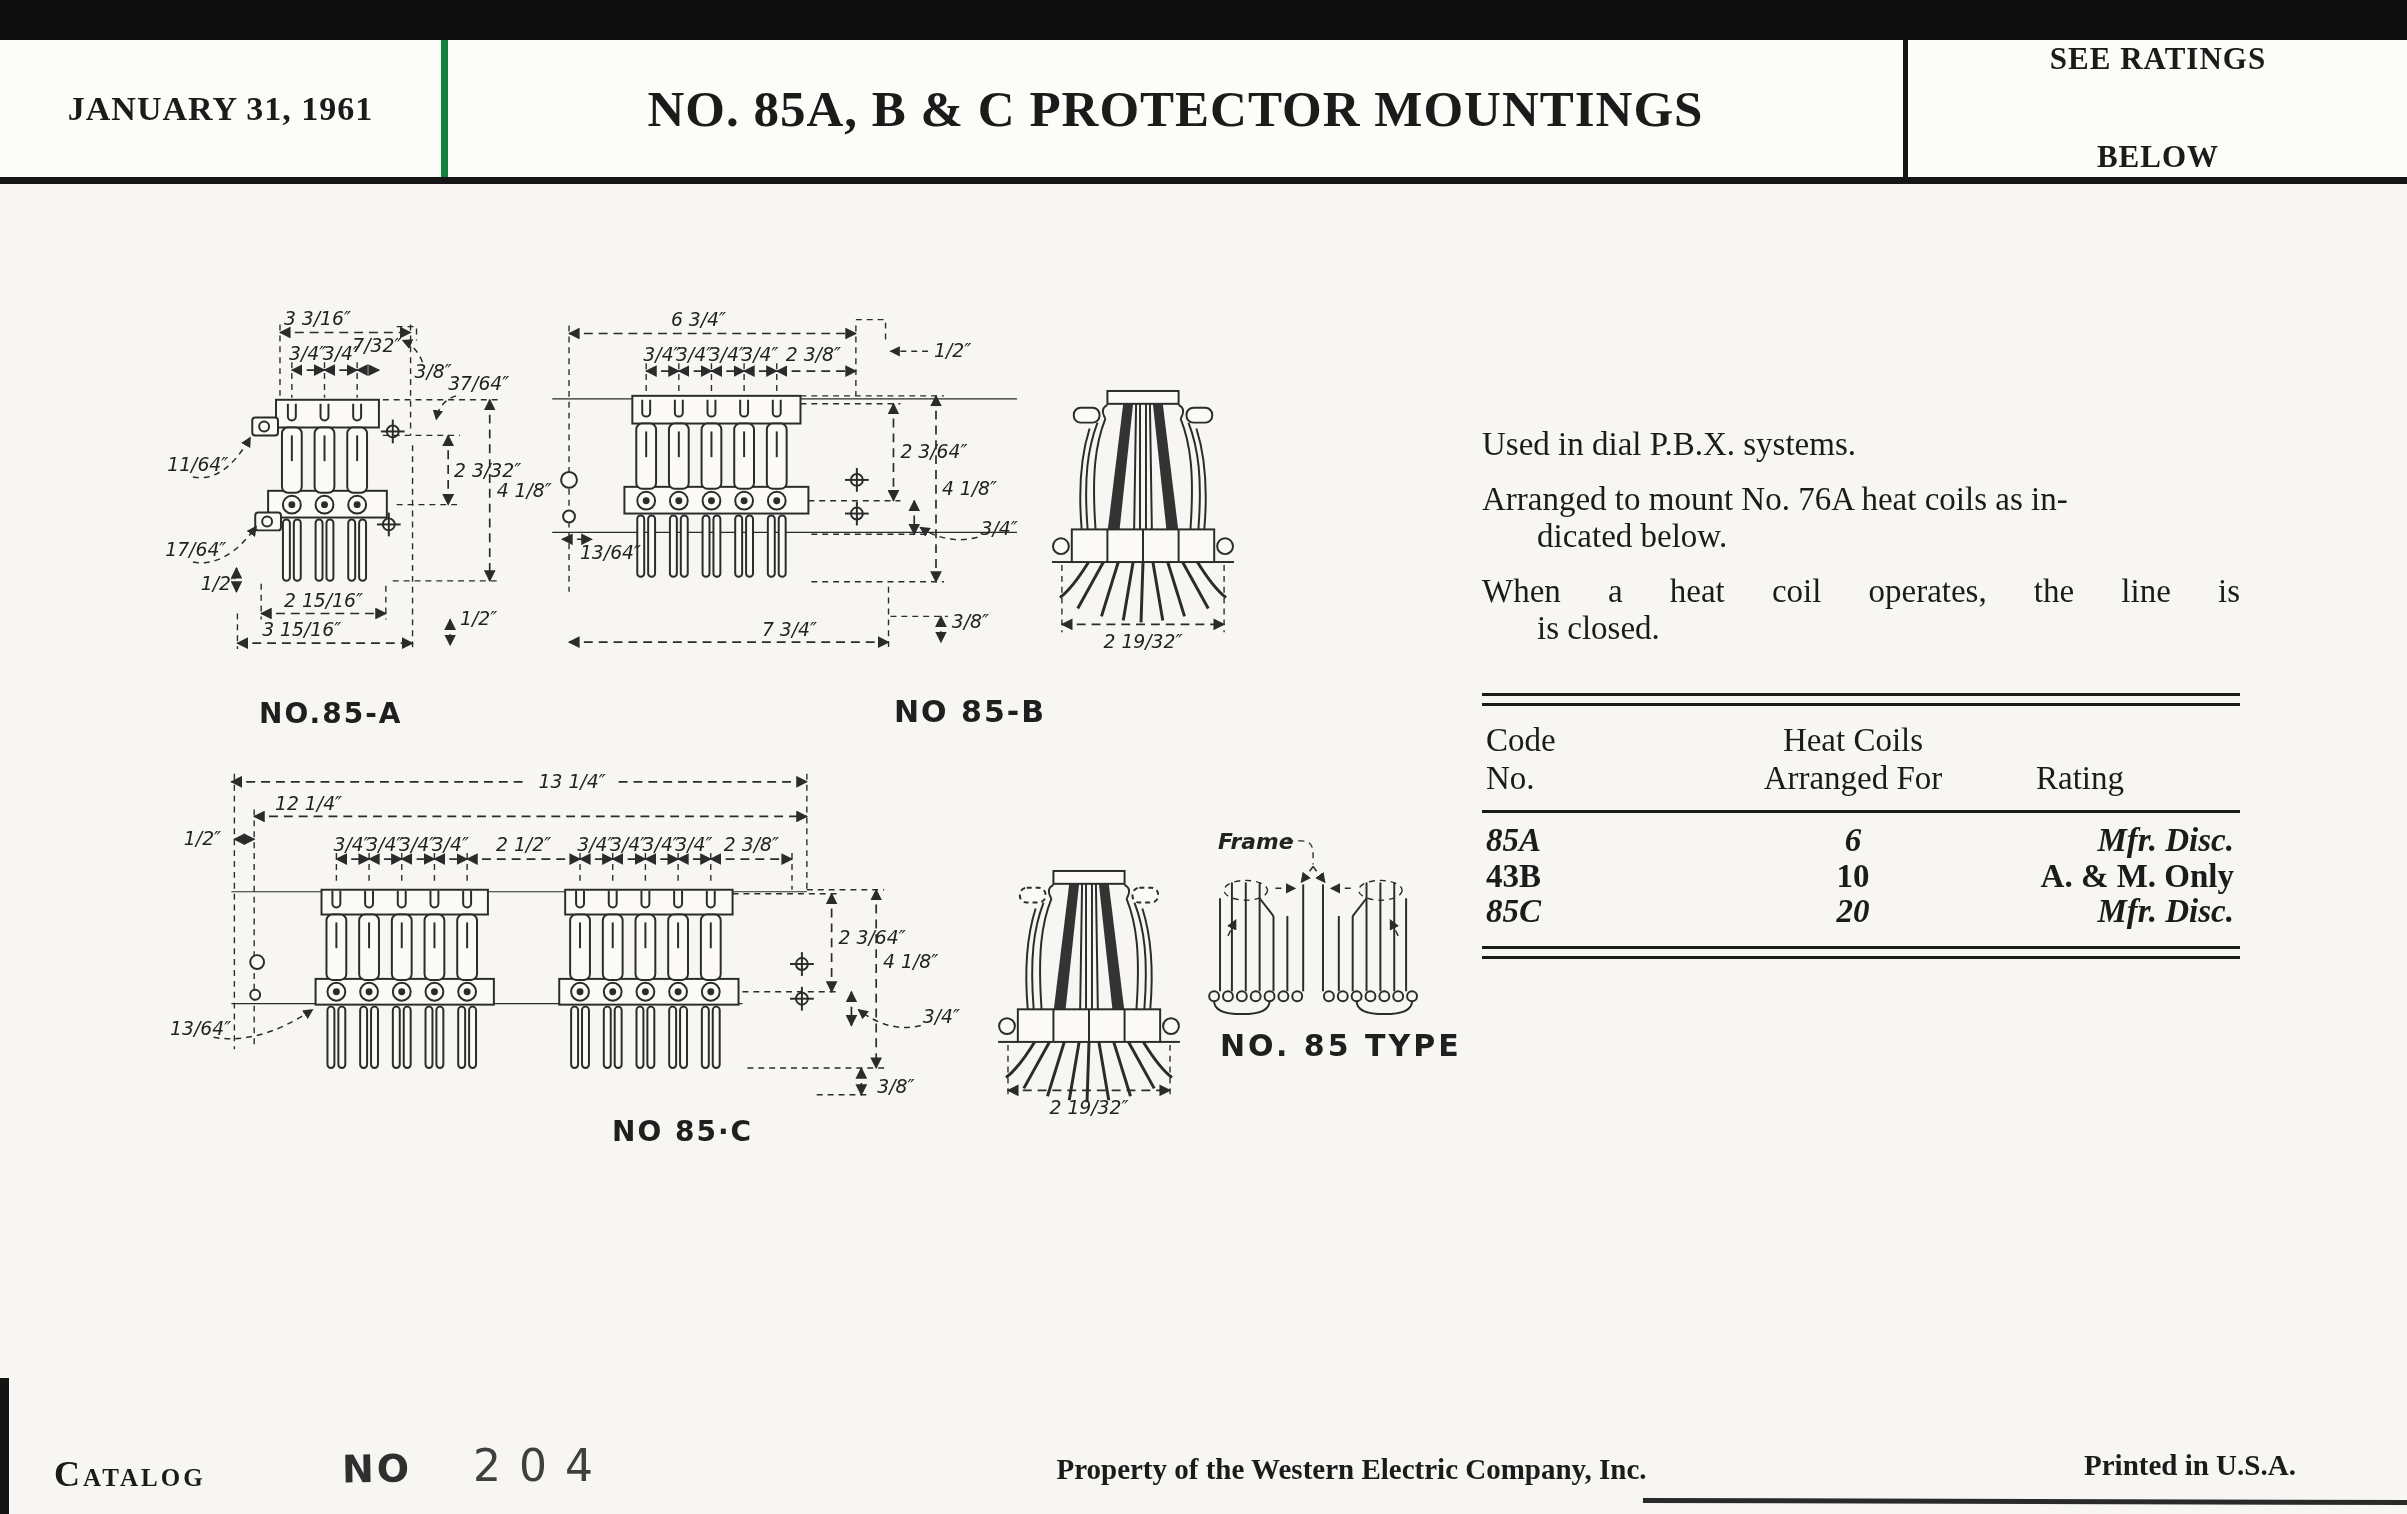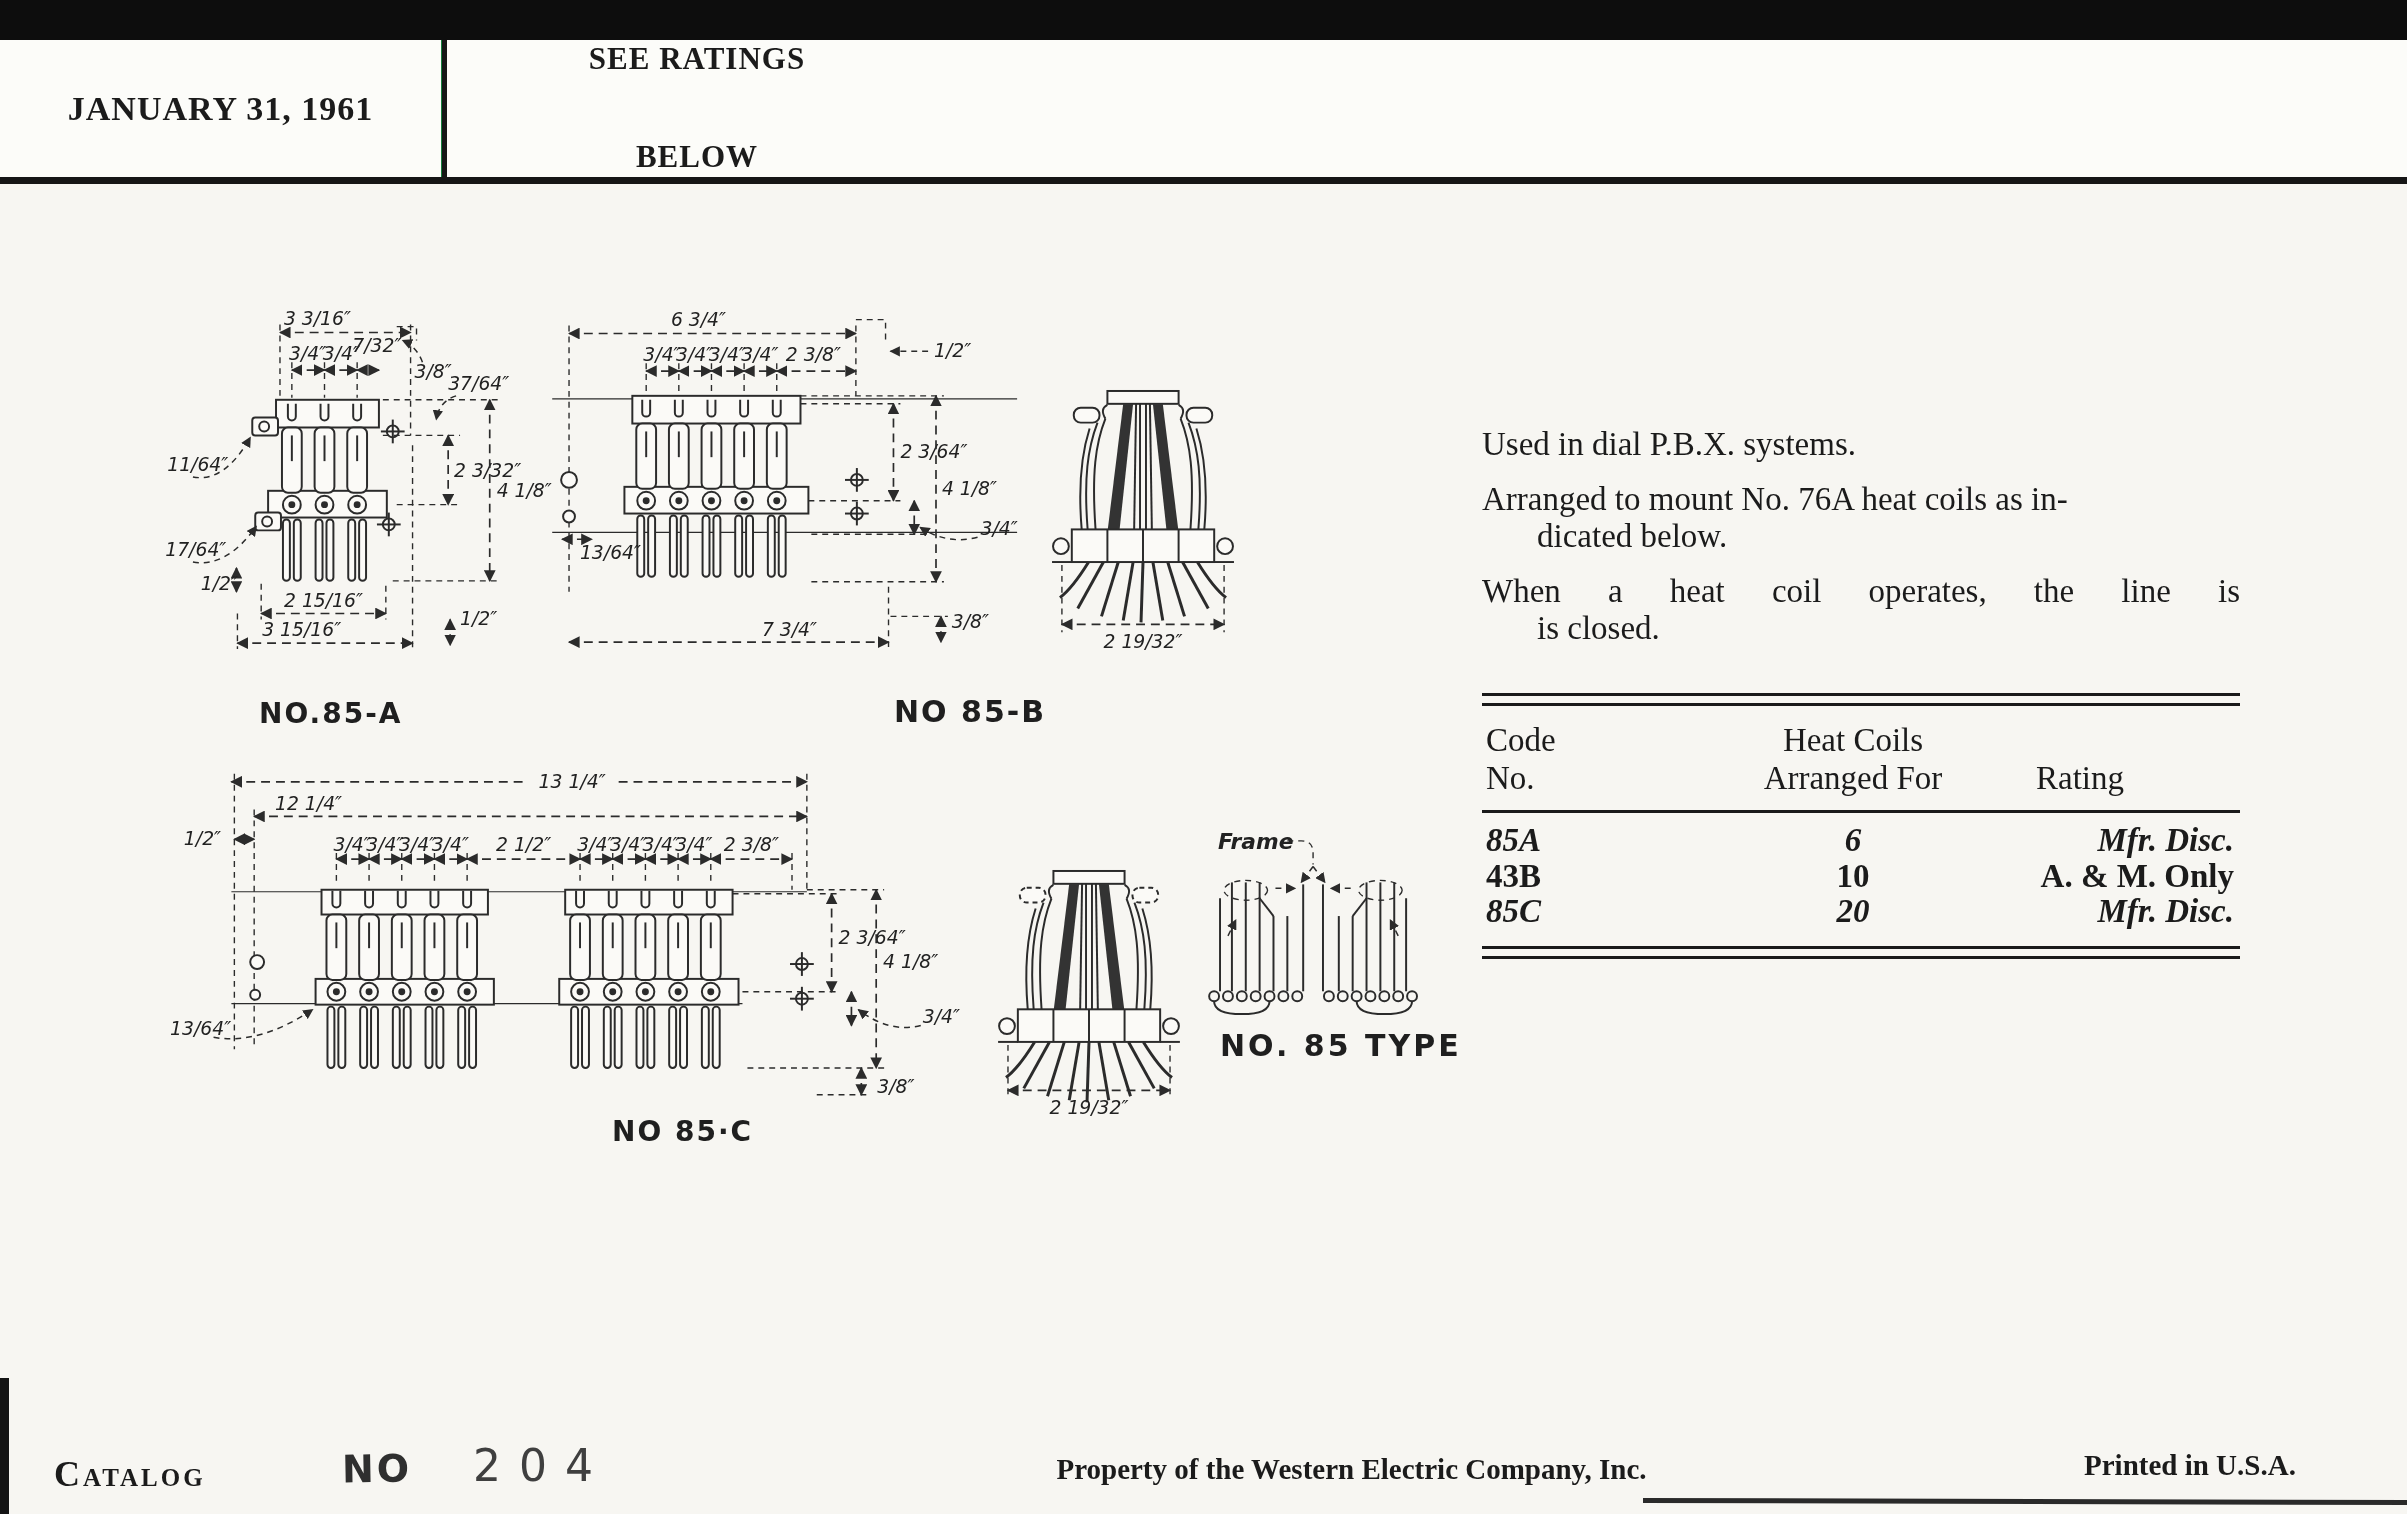--- a/index.html
+++ b/index.html
@@ -6,21 +6,21 @@
   .page{position:relative;width:2408px;height:1515px;background:#f7f6f2;overflow:hidden;
         font-family:"Liberation Serif",serif;color:#1b1b1b;}
   .abs{position:absolute;}
   
   .topbar{left:0;top:0;width:2408px;height:40px;background:#0d0d0d;}
   .edge-tr{right:0;top:0;width:16px;height:99px;background:#0d0d0d;}
   .edge-bl{left:0;top:1378px;width:9px;height:137px;background:#141414;}
   .edge-br{left:1643px;top:1499px;width:764px;height:5px;background:#2a2a2a;transform:rotate(.15deg);}
   
   .header{left:0;top:40px;width:2408px;height:137px;background:#fcfcf9;border-bottom:7px solid #161616;display:flex;}
-  .h-left{width:441px;border-right:1px solid #15803d;display:flex;align-items:center;justify-content:center;}
+  .h-left{width:441px;border-right:7px solid #15803d;display:flex;align-items:center;justify-content:center;}
   .h-date{font-weight:bold;font-size:34px;letter-spacing:1px;}
   .h-center{flex:1;display:flex;align-items:center;justify-content:center;}
   .h-title{font-weight:bold;font-size:51px;letter-spacing:1px;}
   .h-right{width:500px;border-left:5px solid #161616;display:flex;flex-direction:column;align-items:center;justify-content:space-between;}
   .h-rat{font-weight:bold;font-size:31px;line-height:1.25;letter-spacing:1px;}
   
   .notes{left:1482px;top:426px;width:758px;font-size:33px;line-height:1.14;}
   .notes .para{margin-bottom:17px;}
   .ind{padding-left:55px;}
   .just{text-align:justify;text-align-last:justify;}
@@ -61,20 +61,23 @@
 <div class="page">
 
   <div class="abs topbar"></div>
   <div class="abs edge-tr"></div>
   <div class="abs edge-bl"></div>
   <div class="abs edge-br"></div>
 
   <div class="abs header">
     <div class="h-left">
       <div class="h-date">JANUARY 31, 1961</div>
+    </div>
+    <div class="h-center">
+      <div class="h-title">NO. 85A, B &amp; C PROTECTOR MOUNTINGS</div>
     </div>
     <div class="h-right">
       <div class="h-rat">SEE RATINGS</div>
       <div class="h-rat">BELOW</div>
     </div>
   </div>
 
   <svg width="0" height="0" style="position:absolute" aria-hidden="true">
     <defs>
       <marker id="ar" viewBox="0 0 10 10" refX="9" refY="5" markerWidth="7" markerHeight="7" orient="auto-start-reverse">

